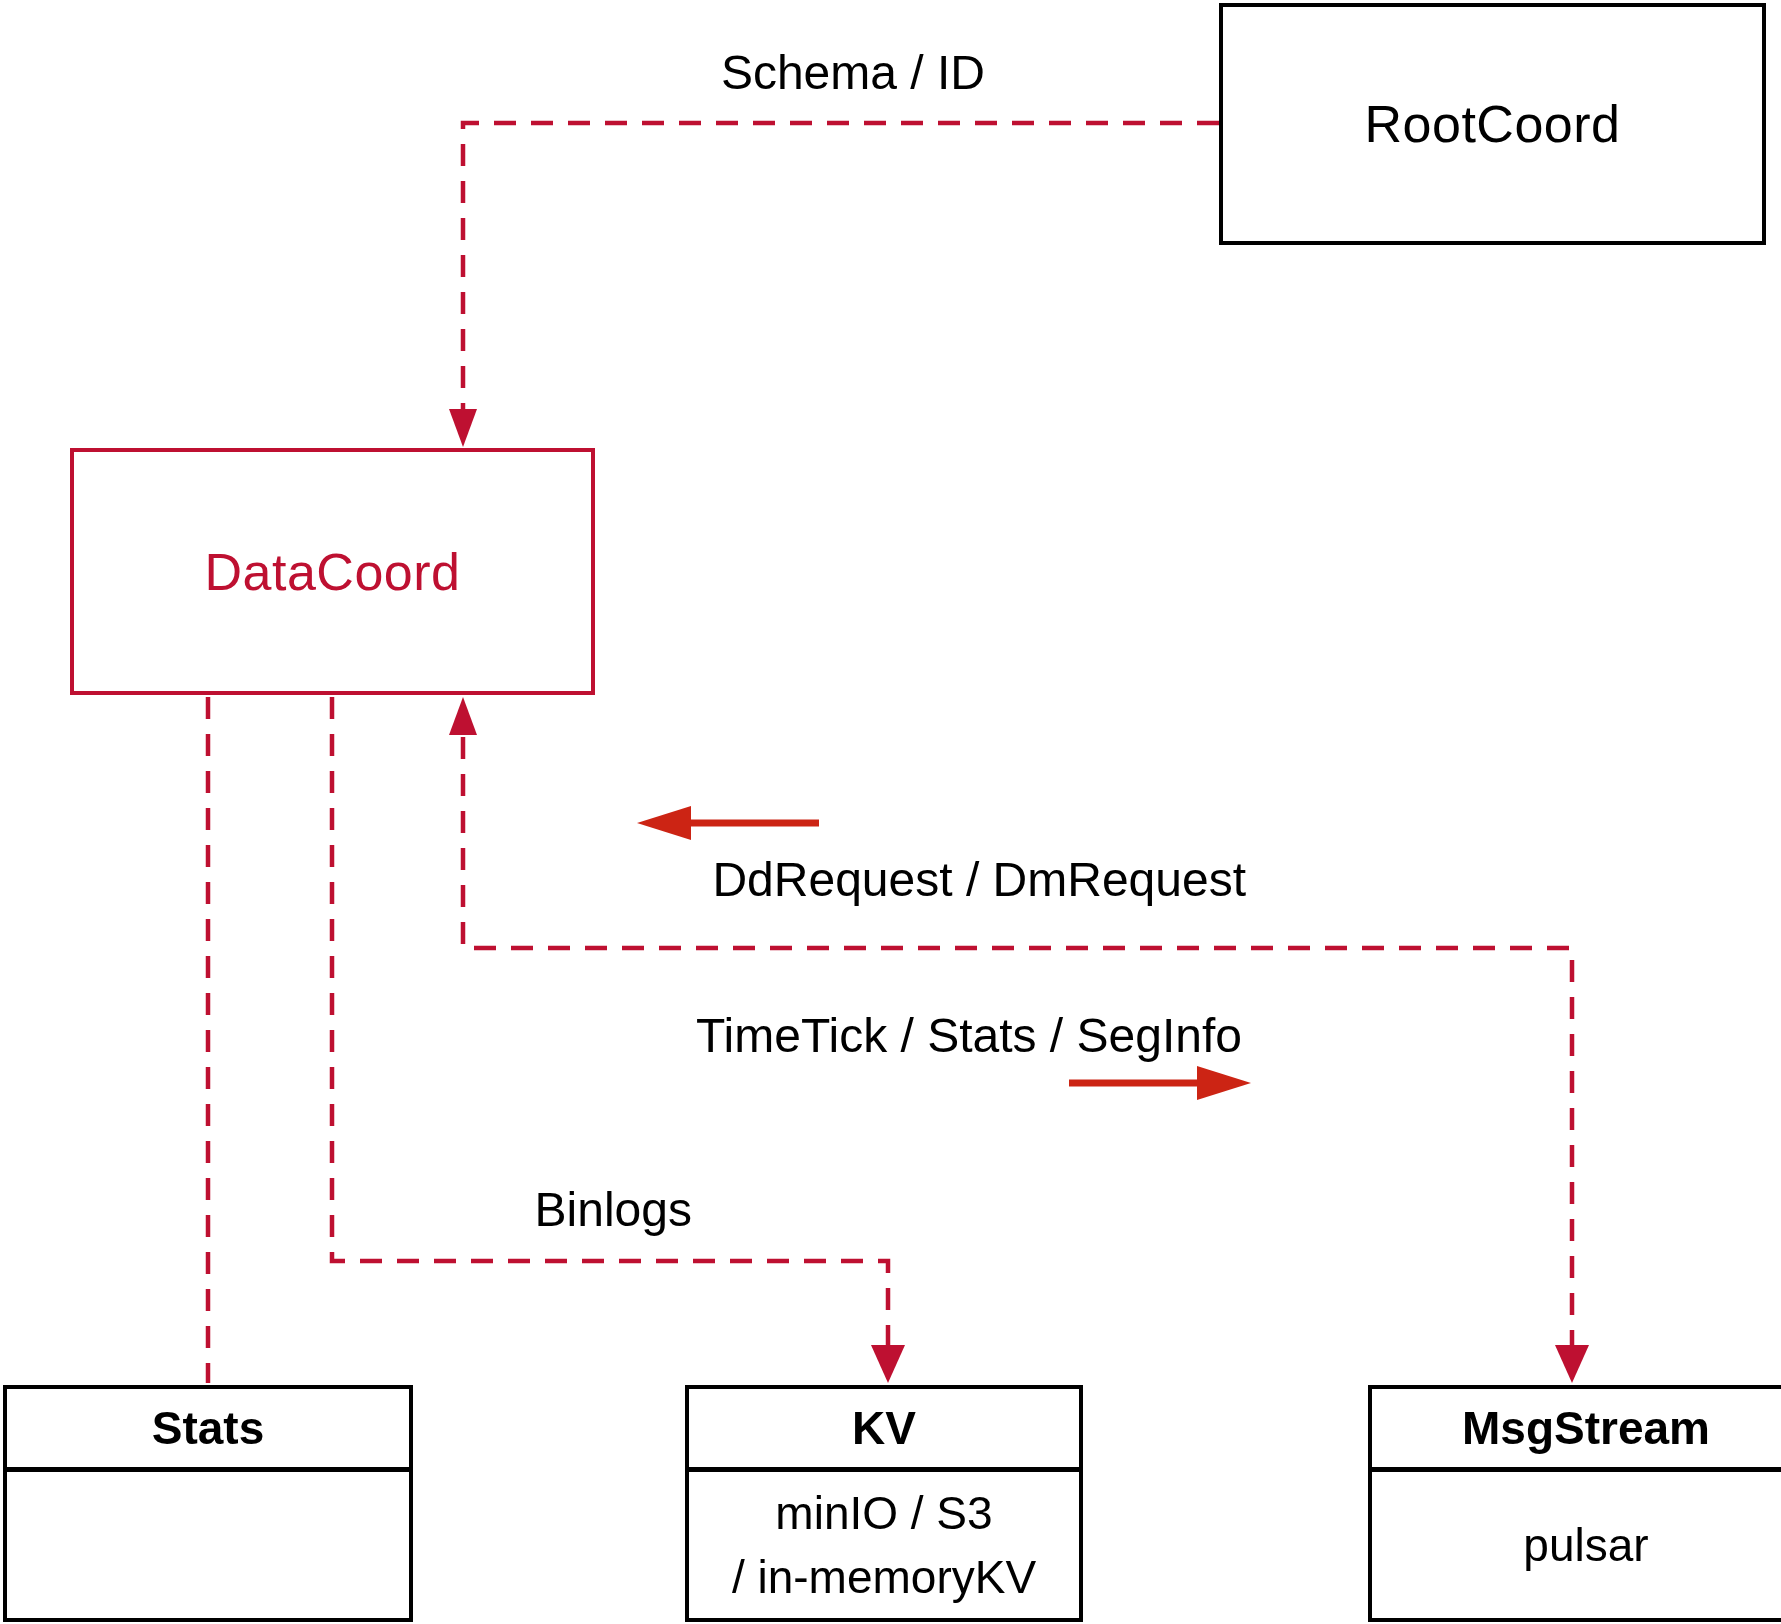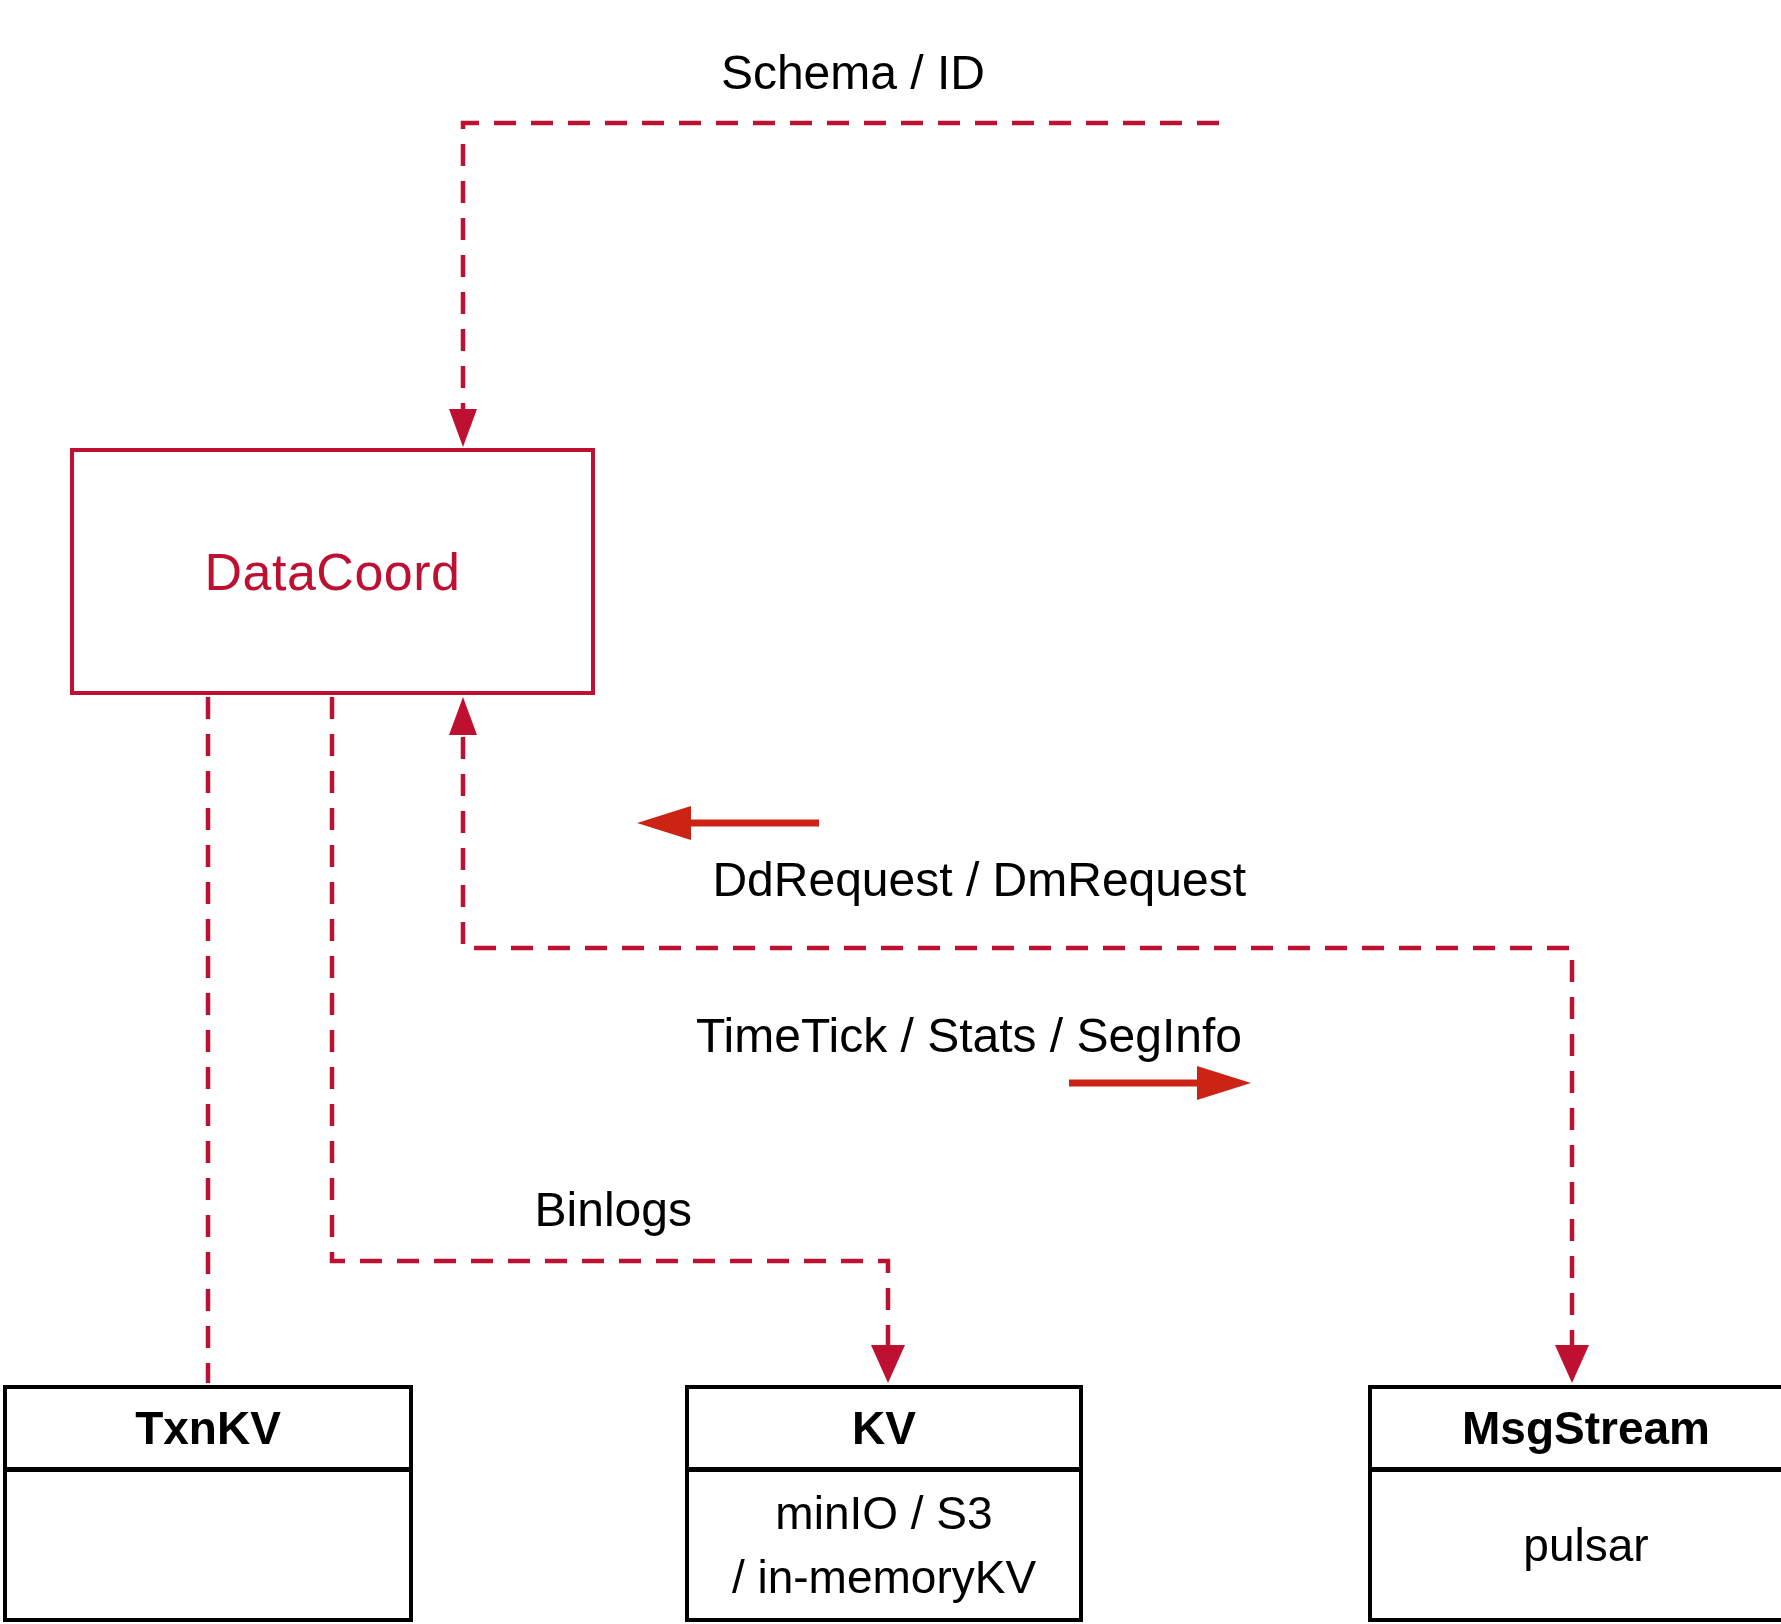--- a/index.html
+++ b/index.html
@@ -94,27 +94,30 @@
     <g>
       <line x1="819" y1="823" x2="689" y2="823" stroke="var(--arrow-red)" stroke-width="7"></line>
       <polygon points="637,823 691,806 691,840" fill="var(--arrow-red)"></polygon>
     </g>
     <g>
       <line x1="1069" y1="1083" x2="1199" y2="1083" stroke="var(--arrow-red)" stroke-width="7"></line>
       <polygon points="1251,1083 1197,1066 1197,1100" fill="var(--arrow-red)"></polygon>
     </g>
   </svg>
 
+  <div class="node simple" style="left:1219px;top:3px;width:547px;height:242px;">
+    <span class="node-label">RootCoord</span>
+  </div>
 
   <div class="node red" style="left:70px;top:448px;width:525px;height:247px;">
     <span class="node-label">DataCoord</span>
   </div>
 
   <div class="store" style="left:3px;top:1385px;width:410px;height:237px;">
-    <div class="store-header">TxnKV</div>
+    <div class="store-header">Stats</div>
   </div>
 
   <div class="store" style="left:685px;top:1385px;width:398px;height:237px;">
     <div class="store-header">KV</div>
     <div class="store-body">
       <span>minIO / S3</span>
       <span>/ in-memoryKV</span>
     </div>
   </div>
 

